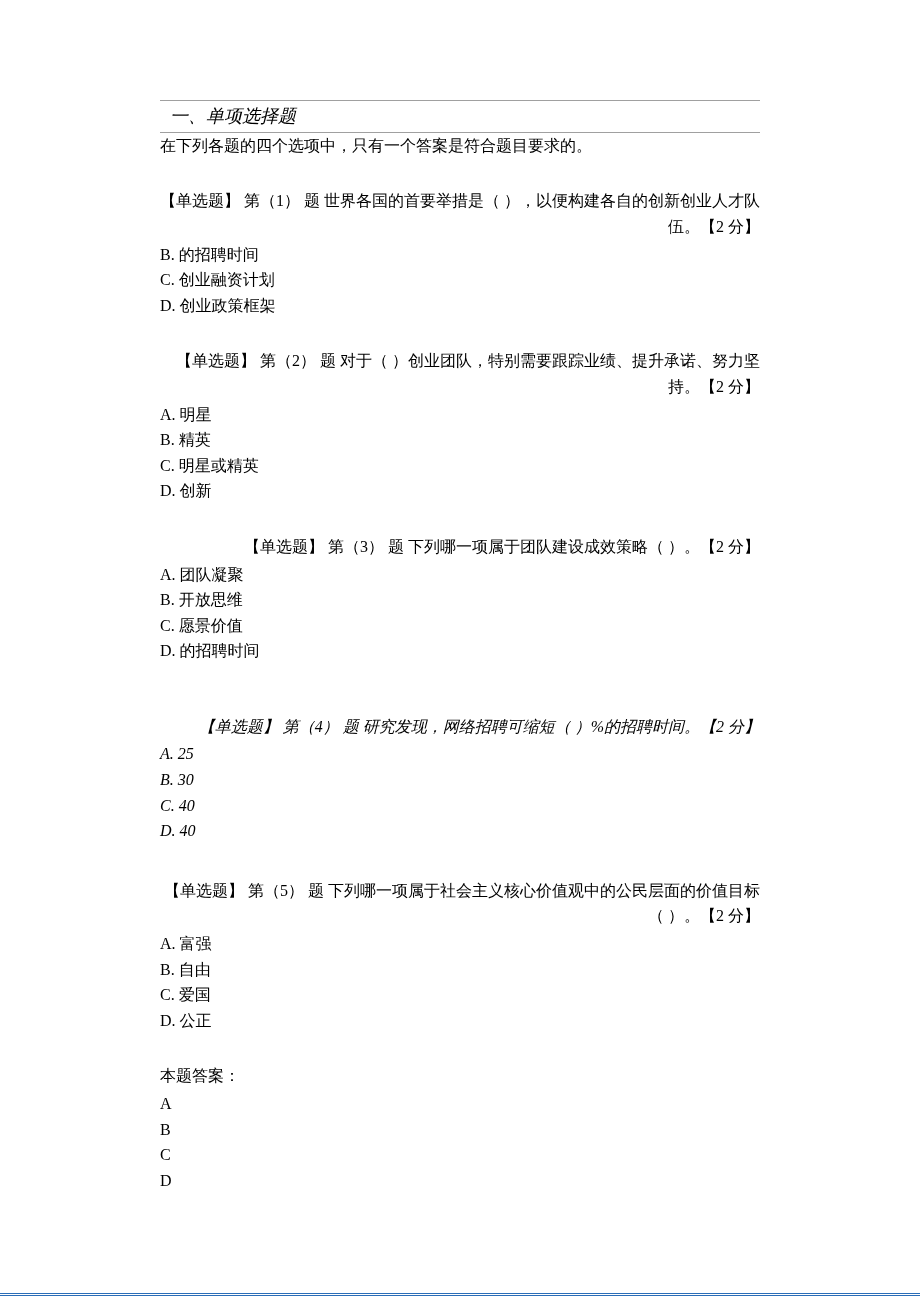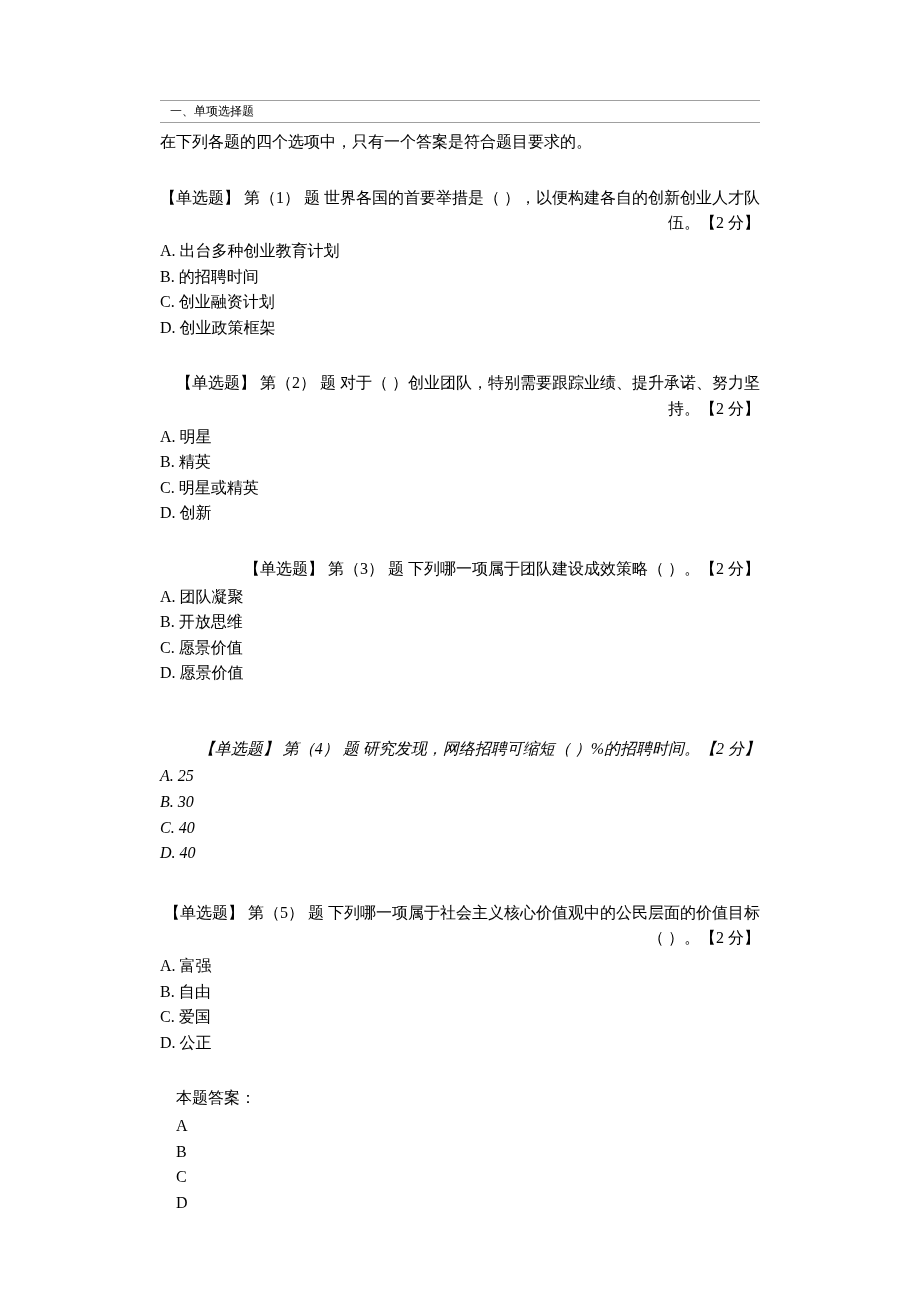--- a/index.html
+++ b/index.html
@@ -12,77 +12,76 @@
     line-height: 1.6;
   }
   .page {
     padding: 100px 160px 100px 160px;
     border-bottom: 3px double #2a6db8;
   }
   .section-header {
     border-top: 1px solid #a0a0a0;
     border-bottom: 1px solid #a0a0a0;
     padding: 1px 0 1px 10px;
-    margin-bottom: 6px;
-    font-size: 12px;
+    margin-bottom: 0;
+    font-size: 18px;
+    font-style: italic;
   }
   .instruction {
     margin-bottom: 30px;
   }
   .question-block {
     margin-bottom: 30px;
   }
   .q-text {
     margin-bottom: 2px;
     text-align: right;
   }
   .option {
     margin-bottom: 0px;
   }
   .answer-section {
     margin-top: 0px;
-    margin-left: 16px;
   }
   .answer-title {
     margin-bottom: 2px;
   }
   .answer-line {
     margin-bottom: 0px;
   }
 </style>
 </head>
 <body>
 
 <div class="page">
 
   <div class="section-header">一、单项选择题</div>
   <div class="instruction">在下列各题的四个选项中，只有一个答案是符合题目要求的。</div>
 
   <div class="question-block">
     <div class="q-text">【单选题】 第（1）  题  世界各国的首要举措是（ ），以便构建各自的创新创业人才队伍。【2 分】</div>
-    <div class="option">A.  出台多种创业教育计划</div>
     <div class="option">B.  的招聘时间</div>
     <div class="option">C.  创业融资计划</div>
     <div class="option">D.  创业政策框架</div>
   </div>
 
   <div class="question-block">
     <div class="q-text">【单选题】 第（2）  题  对于（ ）创业团队，特别需要跟踪业绩、提升承诺、努力坚持。【2 分】</div>
     <div class="option">A.  明星</div>
     <div class="option">B.  精英</div>
     <div class="option">C.  明星或精英</div>
     <div class="option">D.  创新</div>
   </div>
 
   <div class="question-block">
     <div class="q-text">【单选题】 第（3）  题  下列哪一项属于团队建设成效策略（  ）。【2 分】</div>
     <div class="option">A.  团队凝聚</div>
     <div class="option">B.  开放思维</div>
     <div class="option">C.  愿景价值</div>
-    <div class="option">D.  愿景价值</div>
+    <div class="option">D.  的招聘时间</div>
   </div>
 
   <div class="question-block" style="margin-top:50px;font-style:italic;">
     <div class="q-text">【单选题】 第（4）  题  研究发现，网络招聘可缩短（  ）%的招聘时间。【2 分】</div>
     <div class="option">A. 25</div>
     <div class="option">B. 30</div>
     <div class="option">C. 40</div>
     <div class="option">D. 40</div>
   </div>
 

